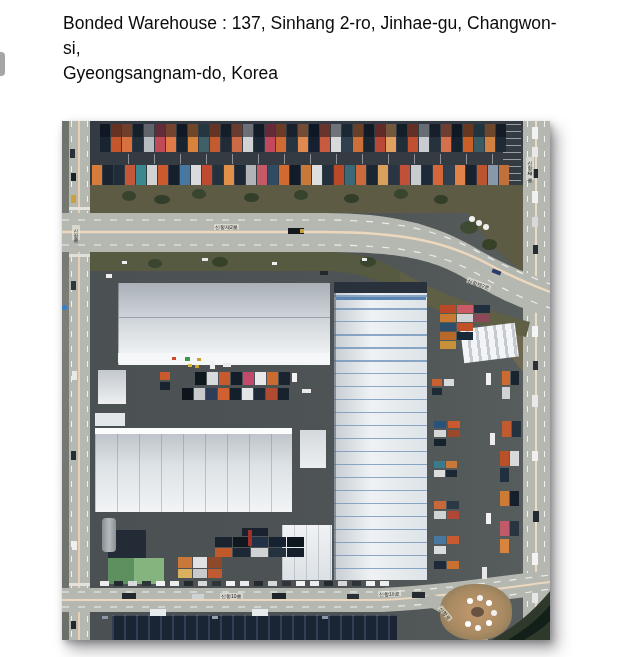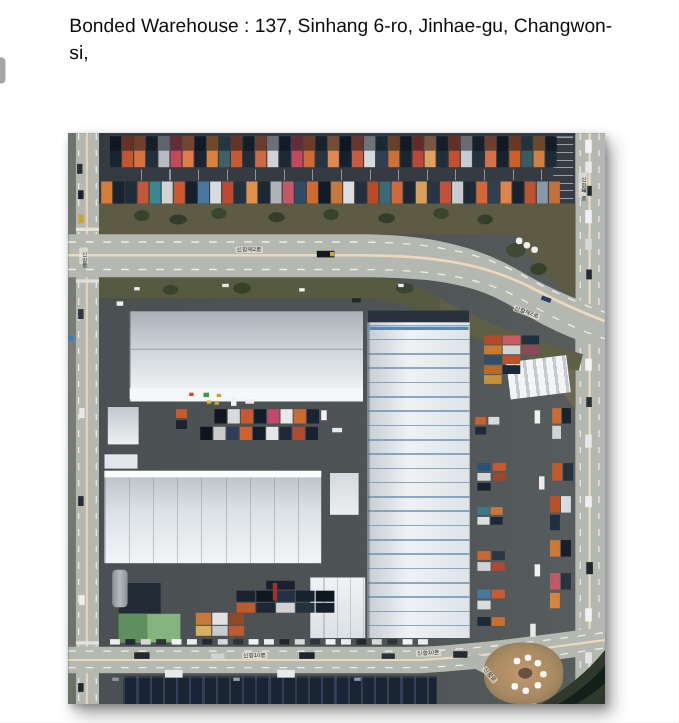--- a/index.html
+++ b/index.html
@@ -67,21 +67,22 @@
        padding:0 1px;border-radius:1px;white-space:nowrap;transform-origin:left top;}
   .rlabel.vert{writing-mode:vertical-rl;}
 </style>
 </head>
 <body>
 
 <div class="page">
   <div class="edge-artifact"></div>
 
   <div class="title">
-    <div>Bonded Warehouse : 137, Sinhang 6-ro, Jinhae-gu, Changwon-si,</div>
+    <div>Bonded Warehouse : 137, Sinhang 2-ro, Jinhae-gu, Changwon-si,</div>
+    <div>Gyeongsangnam-do, Korea</div>
   </div>
 
   <div class="map" title="Satellite aerial view of the bonded warehouse complex beside a container yard and highway">
 
     <div class="facility"></div>
     <div class="yard"></div>
     <div class="yard-lane"></div>
     <div class="parking-marks"></div>
     <div class="left-edge"></div>
     <div class="road-v road-left">

